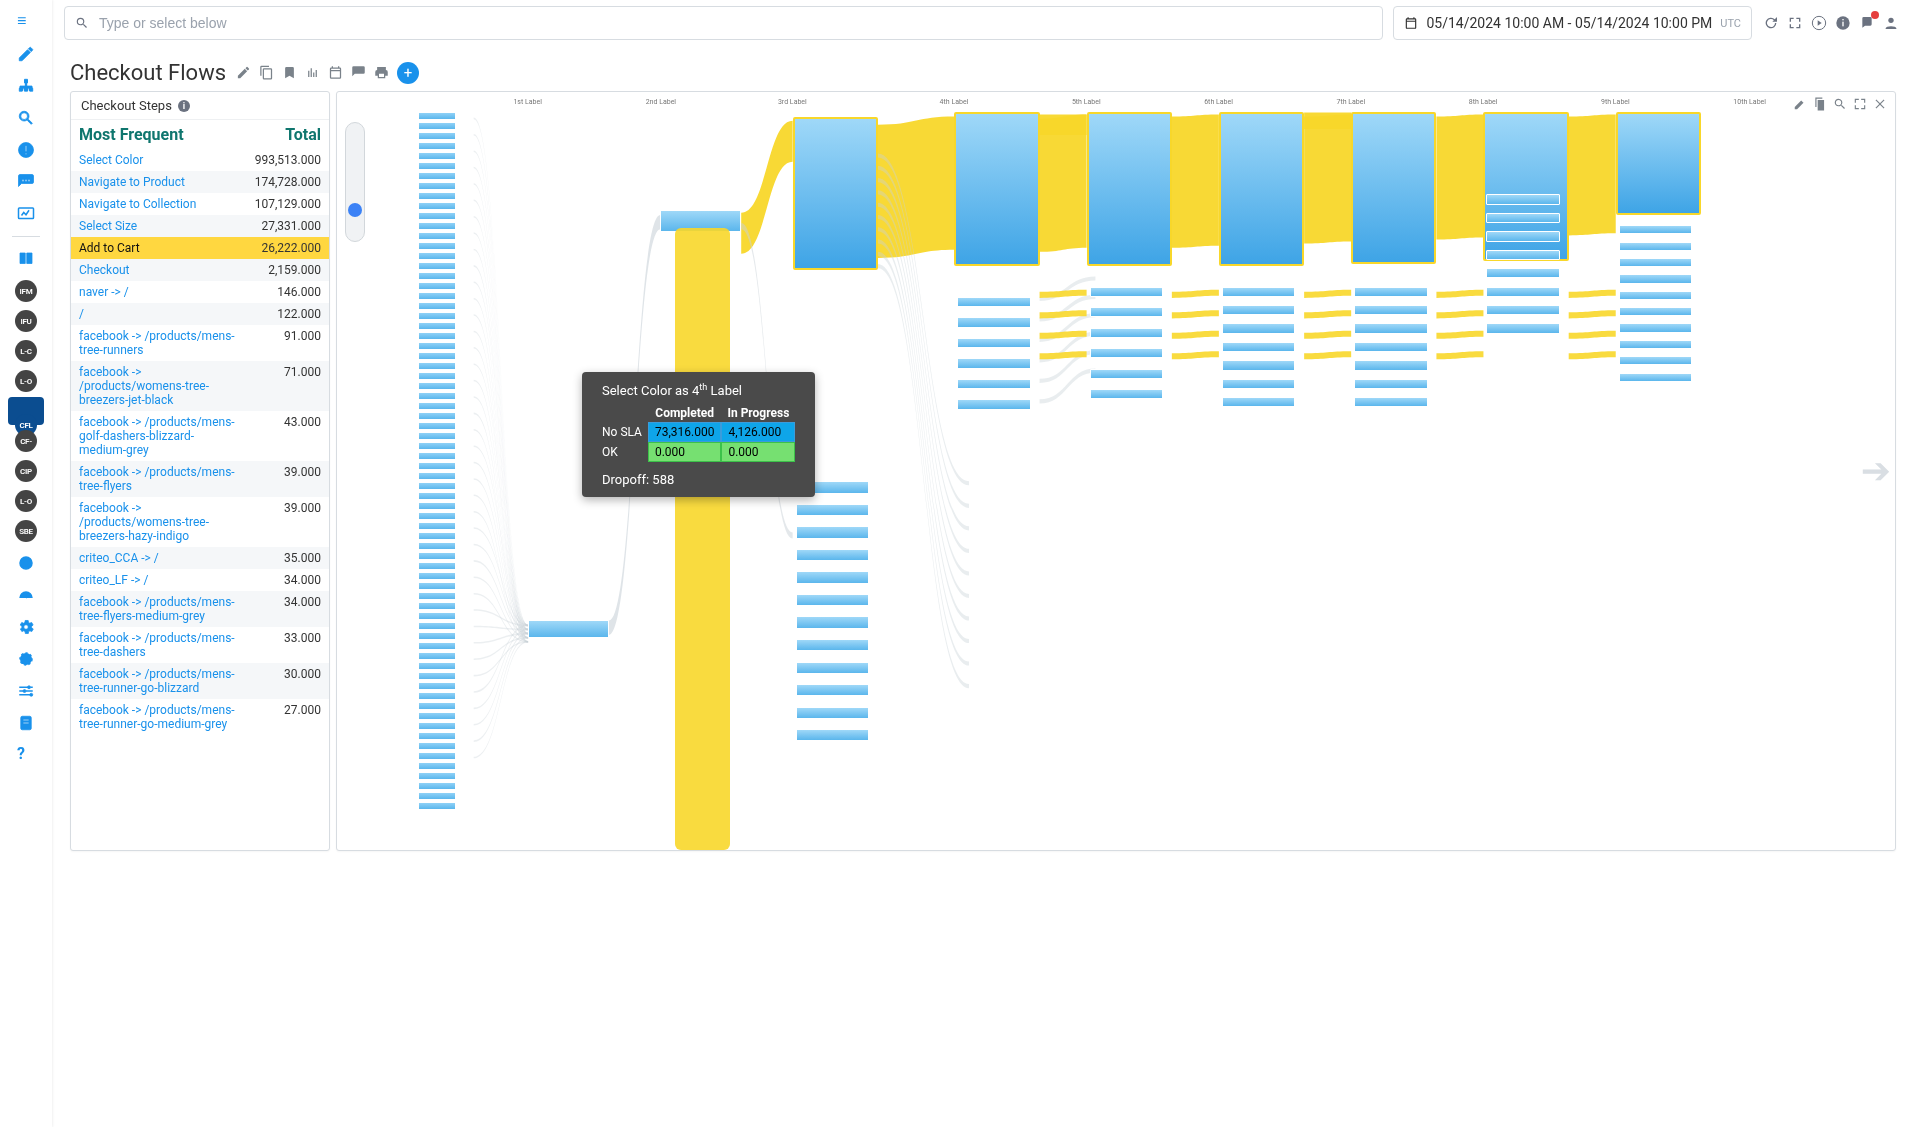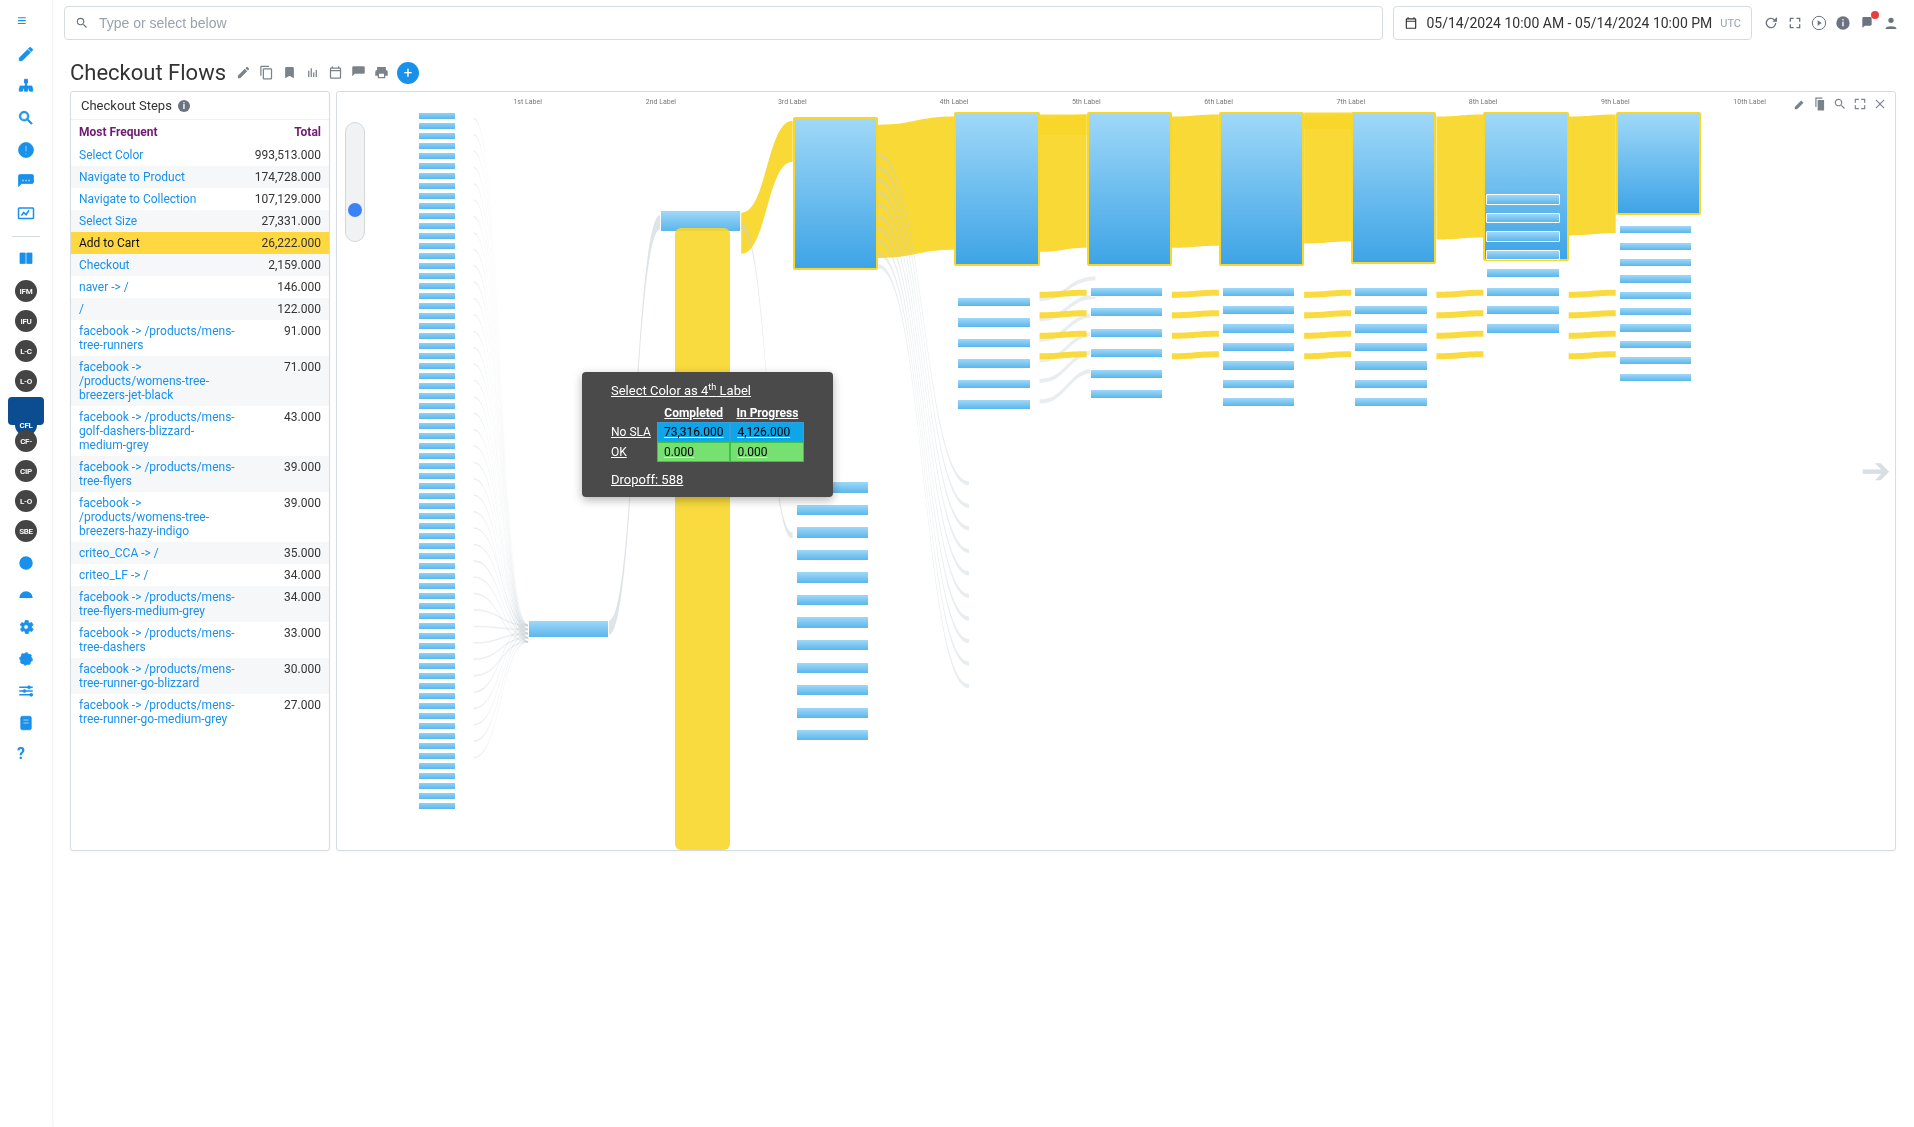--- a/index.html
+++ b/index.html
@@ -58,21 +58,21 @@
   .title-icons .ic{width:15px;height:15px;fill:#7a828a;cursor:pointer;}
   .title-icons .add{width:22px;height:22px;background:var(--blue);border-radius:50%;display:flex;align-items:center;justify-content:center;color:#fff;font-size:15px;cursor:pointer;}
 
   
   .panels{display:flex;gap:6px;align-items:stretch;justify-content:space-between;}
 
   .panel-left{flex:0 0 260px;border:1px solid var(--border);border-radius:3px;background:#fff;box-shadow:0 1px 2px rgba(0,0,0,.04);}
   .panel-left-head{padding:6px 10px;font-size:13px;color:#333;display:flex;align-items:center;gap:6px;border-bottom:1px solid #eef0f2;}
   .panel-left-head .info{width:12px;height:12px;border-radius:50%;background:#6b7280;color:#fff;font-size:9px;display:inline-flex;align-items:center;justify-content:center;font-weight:bold;}
   .freq-table{width:100%;border-collapse:collapse;table-layout:fixed;}
-  .freq-table thead th{font-size:12px;font-weight:700;color:#701a75;text-align:left;padding:5px 8px;}
+  .freq-table thead th{font-size:16px;font-weight:700;color:#0f766e;text-align:left;padding:5px 8px;}
   .freq-table thead th:last-child{text-align:right;}
   .freq-table tbody td{font-size:12px;padding:4px 8px;vertical-align:top;}
   .freq-table tbody tr:nth-child(even){background:#f5f7f9;}
   .freq-table tbody td.label a{color:var(--blue);text-decoration:none;}
   .freq-table tbody td.total{text-align:right;white-space:nowrap;}
   .freq-table tbody tr.highlight{background:var(--yellow-light)!important;}
   .freq-table tbody tr.highlight td.label a{color:#111;}
 
   .panel-right{flex:1;position:relative;border:1px solid var(--border);border-radius:3px;background:#fff;box-shadow:0 1px 2px rgba(0,0,0,.04);min-height:760px;overflow:hidden;}
   .panel-right-toolbar{position:absolute;top:5px;right:8px;display:flex;gap:6px;color:#7a828a;z-index:5;}
@@ -88,21 +88,21 @@
   .sankey-stage svg{position:absolute;inset:0;width:100%;height:100%;}
   .col-label{position:absolute;top:6px;font-size:7px;color:#777;white-space:nowrap;}
   .col-sub{display:block;font-size:6px;color:#aaa;}
   .node-stack{position:absolute;display:flex;flex-direction:column;gap:2px;}
   .mini-node{height:8px;background:linear-gradient(#8fd1f7,#5bb6ec);border:1px solid #fff;border-radius:1px;}
   .big-node{position:absolute;background:linear-gradient(#9fd8f8,#3ea4e6);border:2px solid var(--yellow);border-radius:2px;}
   .small-node{position:absolute;background:linear-gradient(#9fd8f8,#5bb6ec);border:1px solid #fff;border-radius:1px;}
   .ystrip{position:absolute;background:var(--yellow);}
 
   
-  .tooltip{position:absolute;background:var(--tooltip-bg);color:#fff;border-radius:4px;padding:10px 29px;font-size:13px;box-shadow:0 3px 10px rgba(0,0,0,.3);z-index:10;text-decoration:underline;}
+  .tooltip{position:absolute;background:var(--tooltip-bg);color:#fff;border-radius:4px;padding:10px 20px;font-size:13px;box-shadow:0 3px 10px rgba(0,0,0,.3);z-index:10;}
   .tooltip-title sup{font-size:.7em;}
   .tooltip table{border-collapse:collapse;margin-top:6px;}
   .tooltip th{font-weight:700;text-align:center;padding:2px 6px;font-size:12px;}
   .tooltip td{padding:0;font-size:12px;}
   .tooltip td.lbl{padding-right:6px;text-align:left;white-space:nowrap;}
   .tooltip .cell{padding:2px 6px;}
   .tooltip .cell.b{background:#0ea5e9;color:#000;border:1px solid #3a9cdc;}
   .tooltip .cell.g{background:var(--green-cell);color:#000;border:1px solid #3cc24a;}
   .tooltip .drop{margin-top:10px;font-size:13px;}
 

